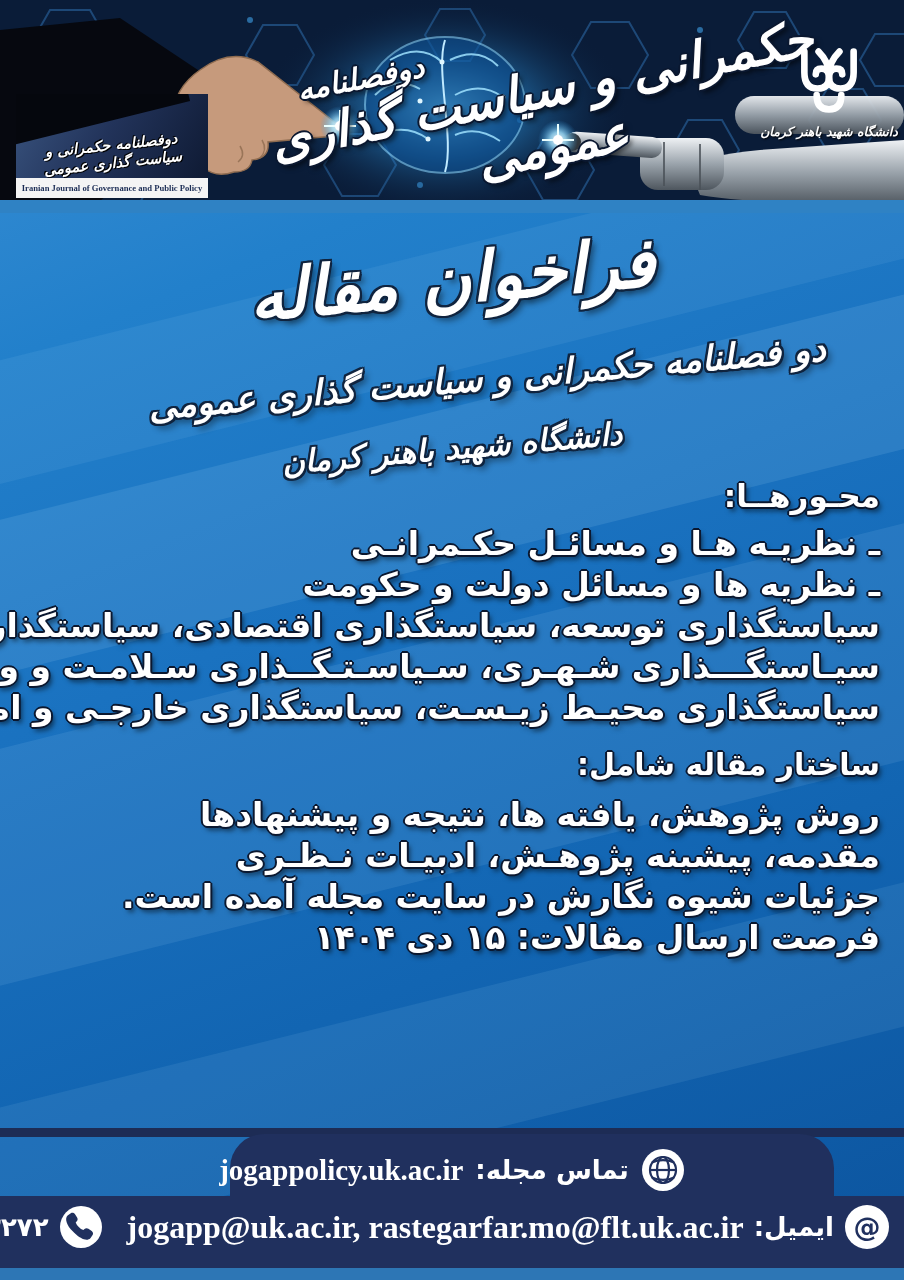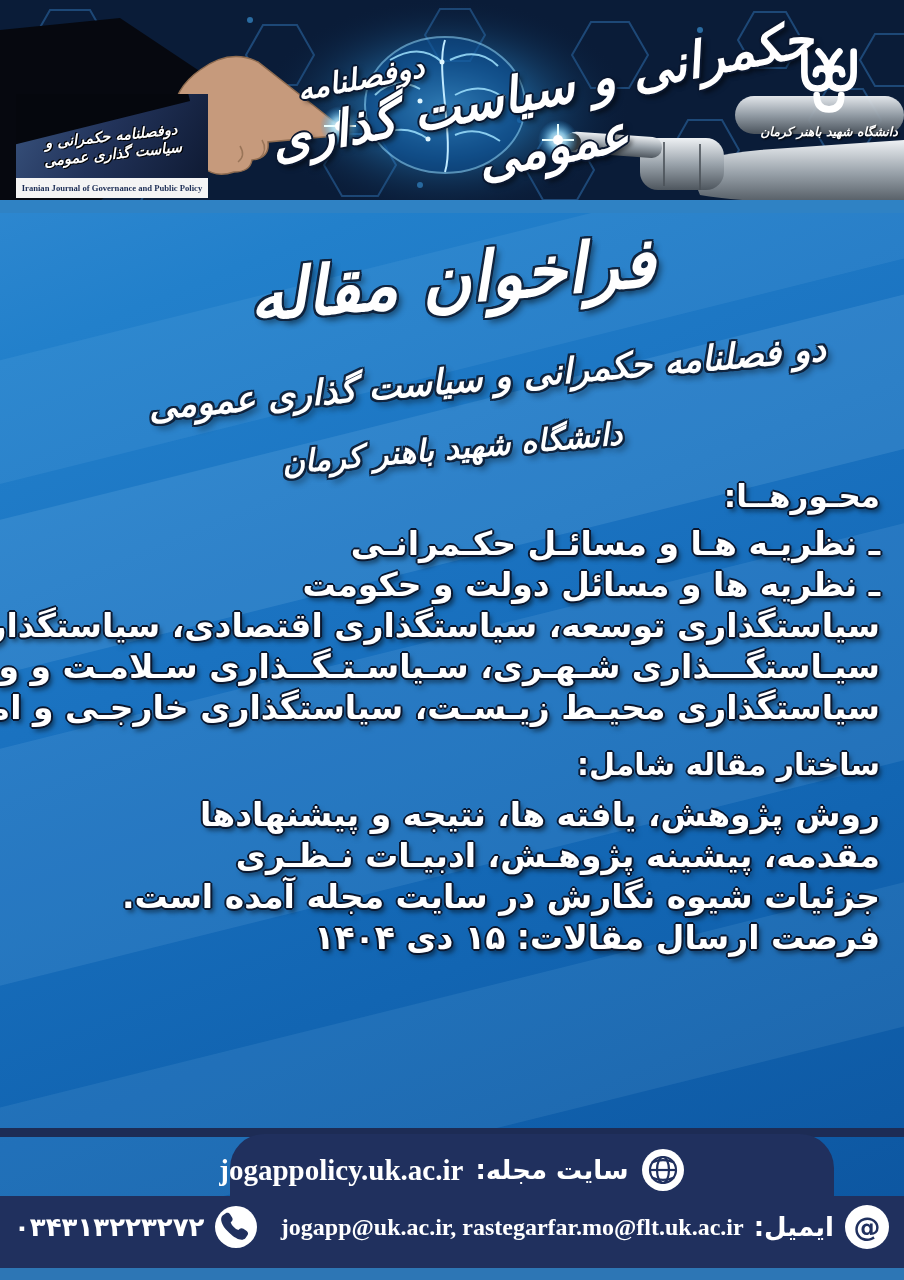--- a/index.html
+++ b/index.html
@@ -26,21 +26,21 @@
   
   .cover{position:absolute;left:16px;top:94px;width:192px;height:104px;
          background:linear-gradient(120deg,#3a5580 0%,#22335a 45%,#0d1830 100%);
          display:flex;flex-direction:column;justify-content:flex-end;overflow:hidden;}
   .cover:before{content:"";position:absolute;left:-30px;top:-26px;width:200px;height:58px;
          background:#05070d;transform:rotate(-14deg);}
   .cover-callig{position:relative;direction:rtl;text-align:center;color:#fff;font-weight:bold;font-style:italic;
          font-size:14.5px;line-height:1.25;transform:rotate(-6deg);margin:0 4px 6px 4px;
          text-shadow:1px 1px 0 #000,-1px -1px 0 #000;}
   .cover-strip{position:relative;background:#f4f4f4;color:#1c2d55;font-family:"Liberation Serif","DejaVu Serif",serif;
-         font-weight:bold;font-size:8.6px;text-align:center;line-height:20px;height:20px;white-space:nowrap;margin-top:9px;}
+         font-weight:bold;font-size:8.6px;text-align:center;line-height:20px;height:20px;white-space:nowrap;}
 
   
   .uni{position:absolute;left:760px;top:44px;width:138px;height:130px;text-align:center;}
   .uni-name{direction:rtl;color:#fff;font-size:12.5px;font-weight:bold;font-style:italic;white-space:nowrap;
          margin-top:4px;text-shadow:1px 1px 2px #000;}
 
   
   .callig{position:absolute;left:0;width:904px;text-align:center;direction:rtl;
           font-weight:bold;font-style:italic;color:#fff;transform:rotate(-5deg);
           text-shadow:-2px 0 0 #10243f,2px 0 0 #10243f,0 -2px 0 #10243f,0 2px 0 #10243f,
@@ -62,21 +62,21 @@
   .footer-band{position:absolute;left:0;top:1196px;width:904px;height:72px;background:#20305e;}
   .footer-bottom{position:absolute;left:0;top:1268px;width:904px;height:12px;background:#2d76b5;}
   .site-row{position:absolute;left:0;top:1148px;width:904px;display:flex;direction:rtl;
             justify-content:center;align-items:center;gap:12px;}
   .contact-row{position:absolute;left:0;top:1204px;width:904px;display:flex;direction:rtl;
             justify-content:space-between;align-items:center;padding:0 14px;box-sizing:border-box;}
   .cgroup{display:flex;direction:rtl;align-items:center;gap:10px;}
   .flabel{color:#fff;font-size:26px;font-weight:bold;white-space:nowrap;}
   .fvalue-en{color:#fff;font-family:"Liberation Serif","DejaVu Serif",serif;font-weight:bold;white-space:nowrap;}
   .site-url{font-size:29px;}
-  .email-val{font-size:24px;}
+  .email-val{font-size:32px;padding-left:24px;}
   .phone-val{color:#fff;font-size:26px;font-weight:bold;white-space:nowrap;}
   .cicon{flex:0 0 auto;display:block;}
 </style>
 </head>
 <body>
 
 <div class="page">
 
   <div class="streak s4"></div>
   <div class="streak s1"></div>
@@ -233,21 +233,21 @@
     <svg class="cicon" width="44" height="44" viewBox="0 0 44 44">
       <circle cx="22" cy="22" r="21" fill="#ffffff"></circle>
       <g stroke="#20305e" stroke-width="2.2" fill="none">
         <circle cx="22" cy="22" r="13"></circle>
         <ellipse cx="22" cy="22" rx="6" ry="13"></ellipse>
         <line x1="9" y1="22" x2="35" y2="22"></line>
         <path d="M11,14.5 a17,10 0 0 1 22,0"></path>
         <path d="M11,29.5 a17,10 0 0 0 22,0"></path>
       </g>
     </svg>
-    <span class="flabel">سایت مجله:</span>
+    <span class="flabel">تماس مجله:</span>
     <span class="fvalue-en site-url" dir="ltr">jogappolicy.uk.ac.ir</span>
   </div>
 
   <div class="contact-row">
     <div class="cgroup">
       <svg class="cicon" width="46" height="46" viewBox="0 0 46 46">
         <circle cx="23" cy="23" r="22" fill="#ffffff"></circle>
         <text x="23" y="32" text-anchor="middle" font-family="DejaVu Sans, sans-serif" font-size="27" font-weight="bold" fill="#20305e">@</text>
       </svg>
       <span class="flabel">ایمیل:</span>

